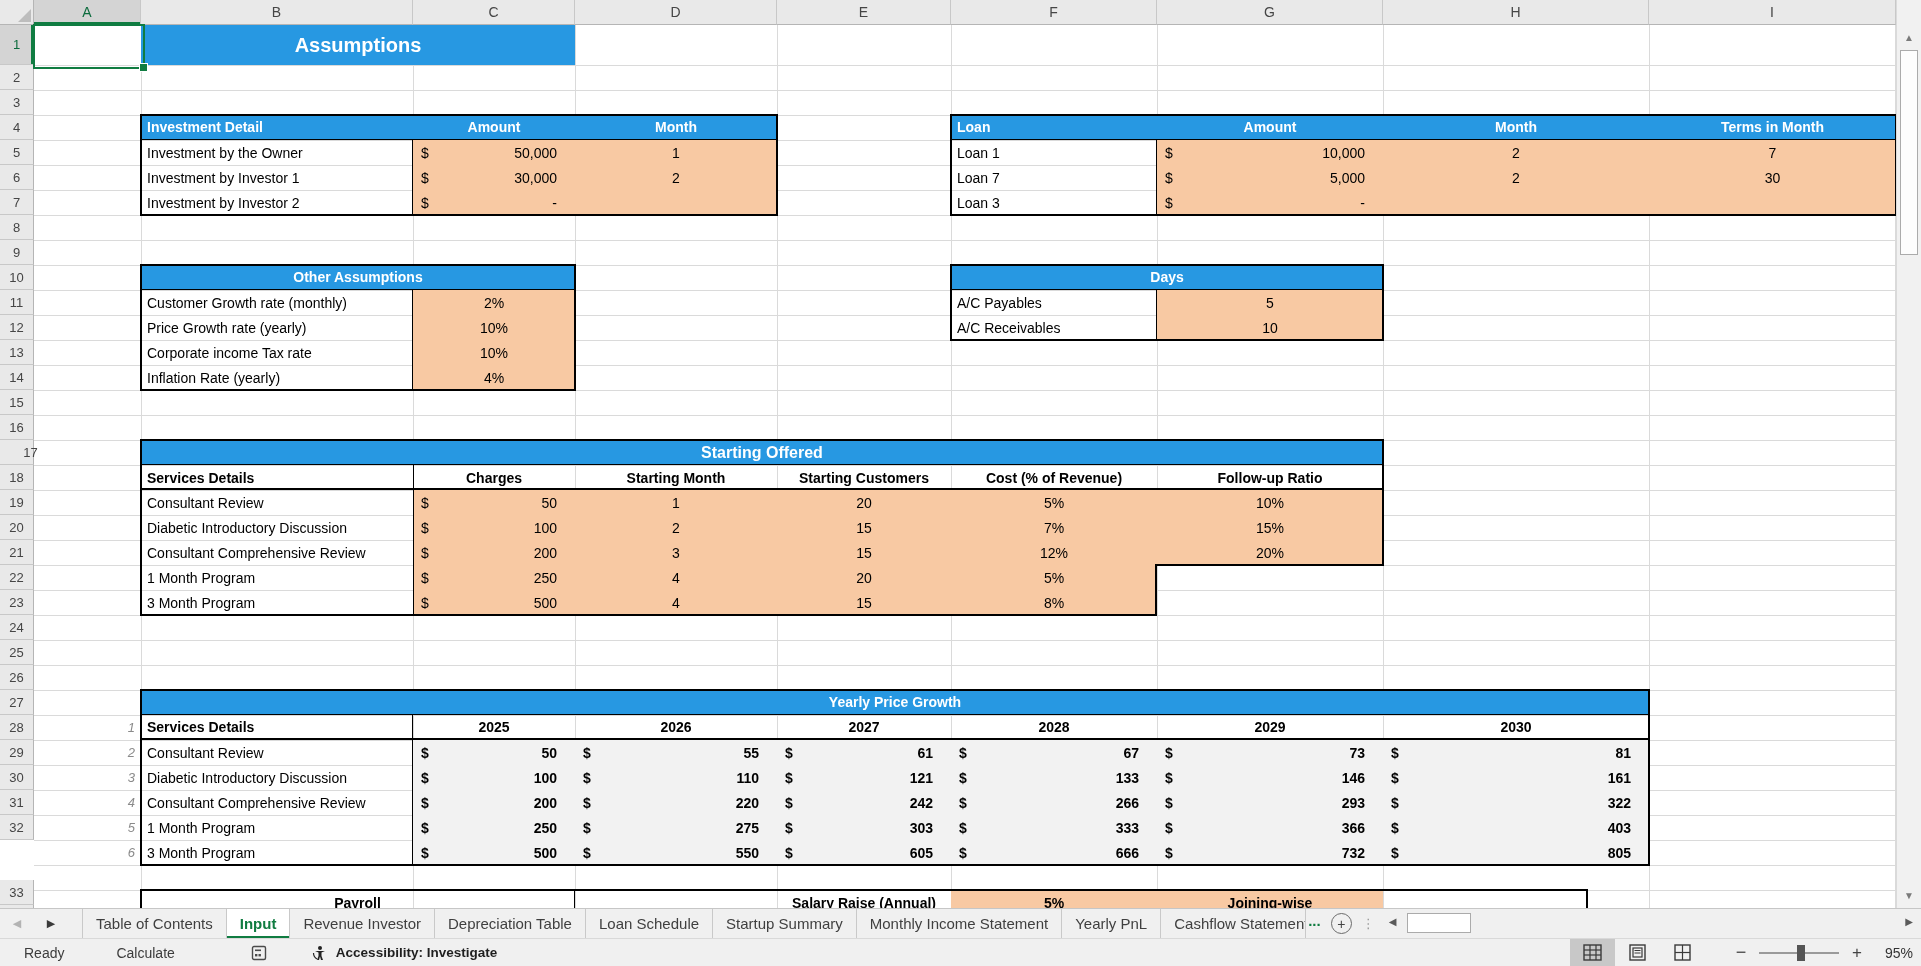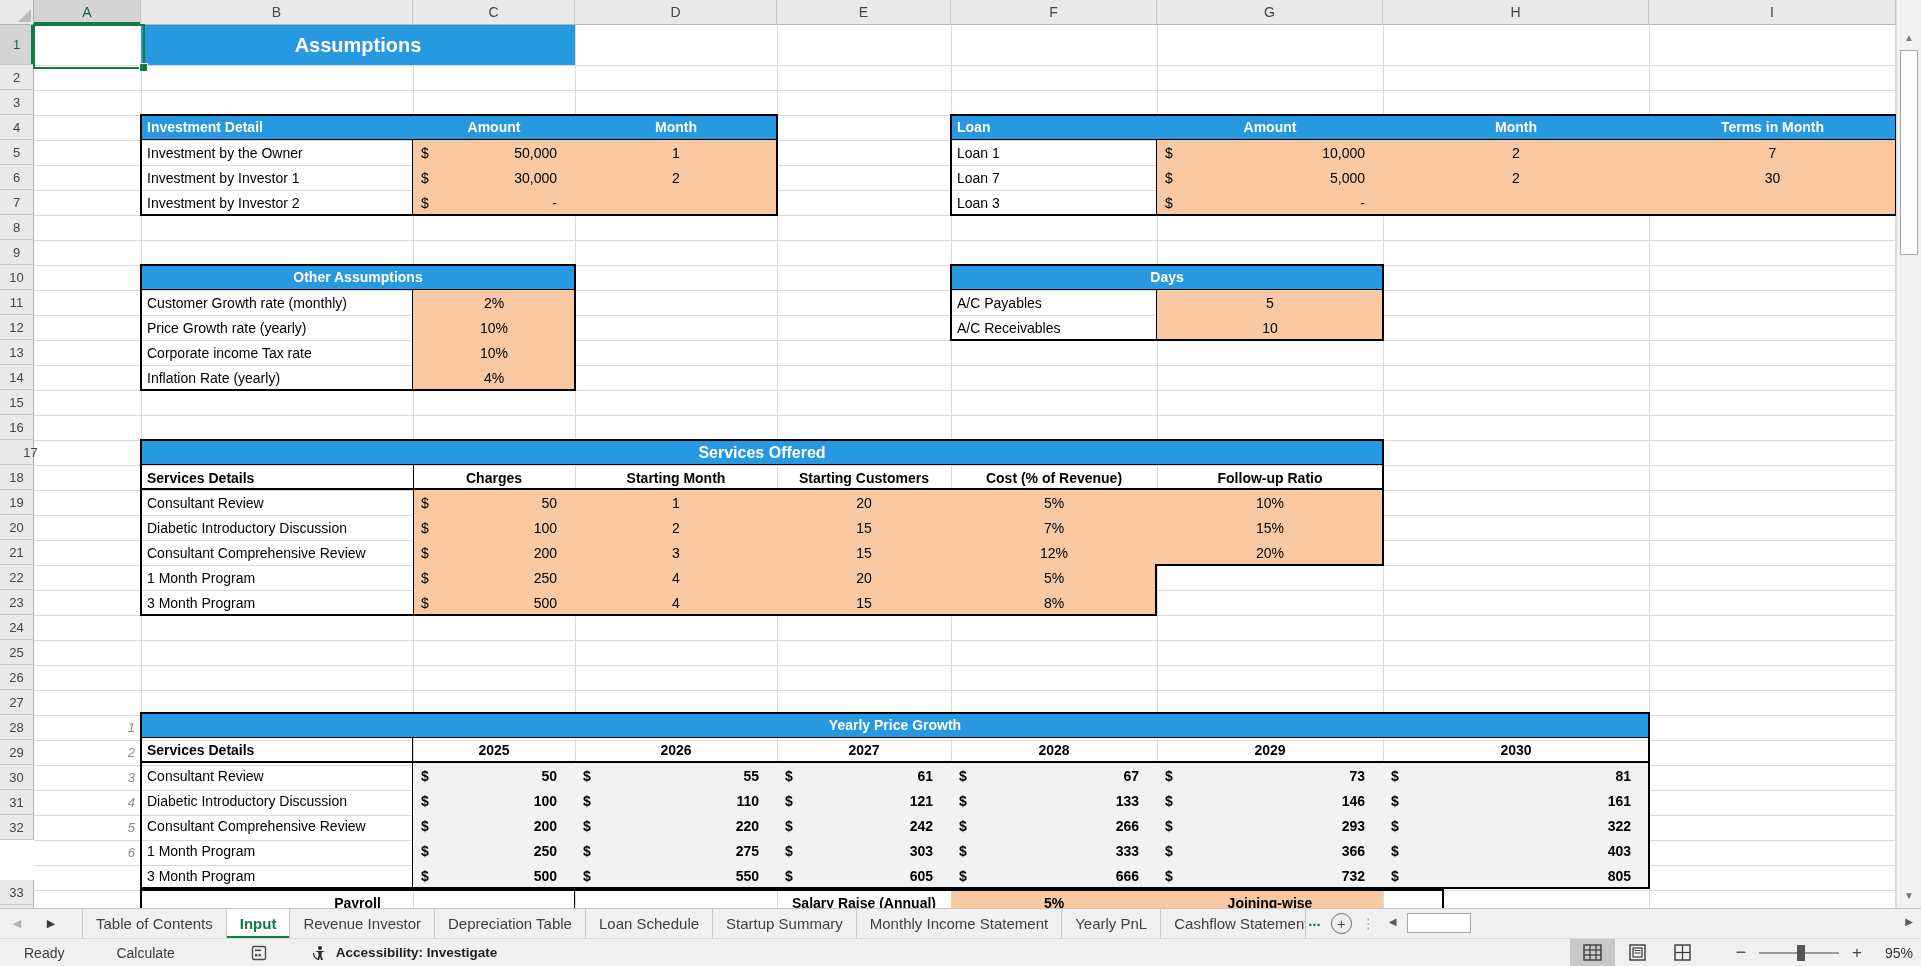--- a/index.html
+++ b/index.html
@@ -240,21 +240,21 @@
         <div class="xc pad bR w206">A/C Payables</div>
         <div class="xc ctr orange w226">5</div>
       </div>
       <div class="xr">
         <div class="xc pad bR w206">A/C Receivables</div>
         <div class="xc ctr orange w226">10</div>
       </div>
     </div>
 
     <div class="xt" style="left:141px;top:440px;width:1242px;height:175px;">
-      <div class="abs blue ctr" style="left:0;top:0;width:1242px;height:25px;display:flex;align-items:center;justify-content:center;">Services Offered</div>
+      <div class="abs blue ctr" style="left:0;top:0;width:1242px;height:25px;display:flex;align-items:center;justify-content:center;">Starting Offered</div>
       <div class="abs orange" style="left:272px;top:50px;width:744px;height:125px;"></div>
       <div class="abs orange" style="left:1016px;top:50px;width:226px;height:75px;"></div>
 
       <div class="abs xc pad bold" style="left:0;top:25px;width:272px;">Services Details</div>
       <div class="abs xc ctr bold" style="left:272px;top:25px;width:162px;">Charges</div>
       <div class="abs xc ctr bold" style="left:434px;top:25px;width:202px;">Starting Month</div>
       <div class="abs xc ctr bold" style="left:636px;top:25px;width:174px;">Starting Customers</div>
       <div class="abs xc ctr bold" style="left:810px;top:25px;width:206px;">Cost (% of Revenue)</div>
       <div class="abs xc ctr bold" style="left:1016px;top:25px;width:226px;">Follow-up Ratio</div>
 
@@ -310,21 +310,21 @@
       <div class="bline" style="left:0;top:48px;width:1242px;height:2px;"></div>
       <div class="bline" style="left:272px;top:25px;width:1px;height:150px;"></div>
       <div class="bline" style="left:-1px;top:-1px;width:1244px;height:2px;"></div>
       <div class="bline" style="left:-1px;top:-1px;width:2px;height:177px;"></div>
       <div class="bline" style="left:1241px;top:-1px;width:2px;height:127px;"></div>
       <div class="bline" style="left:1014px;top:124px;width:229px;height:2px;"></div>
       <div class="bline" style="left:1014px;top:124px;width:2px;height:52px;"></div>
       <div class="bline" style="left:-1px;top:174px;width:1017px;height:2px;"></div>
     </div>
 
-    <div class="xt" style="left:141px;top:690px;width:1508px;margin-top:23px;">
+    <div class="xt" style="left:141px;top:690px;width:1508px;">
       <div class="obord"></div>
       <div class="xr">
           <div class="xc ctr blue bB" style="width:1508px;">Yearly Price Growth</div>
         </div>
       <div class="xr">
         <div class="xc pad bold bR bB2 w272">Services Details</div>
         <div class="xc ctr bold bB2 w162">2025</div>
         <div class="xc ctr bold bB2 w202">2026</div>
         <div class="xc ctr bold bB2 w174">2027</div>
         <div class="xc ctr bold bB2 w206">2028</div>
@@ -468,21 +468,21 @@
       </div>
     </div>
 
     <div class="rownum" style="top:715px;">1</div>
     <div class="rownum" style="top:740px;">2</div>
     <div class="rownum" style="top:765px;">3</div>
     <div class="rownum" style="top:790px;">4</div>
     <div class="rownum" style="top:815px;">5</div>
     <div class="rownum" style="top:840px;">6</div>
 
-    <div class="xt" style="left:141px;top:890px;width:1302px;">
+    <div class="xt" style="left:141px;top:890px;width:1446px;">
       <div class="obord"></div>
       <div class="xr">
         <div class="xc ctr bold bR w434">Payroll</div>
         <div class="xc w202"></div>
         <div class="xc ctr bold w174">Salary Raise (Annual)</div>
         <div class="xc ctr bold orange w206">5%</div>
         <div class="xc ctr bold orange w226">Joining-wise</div>
       </div>
     </div>
 

